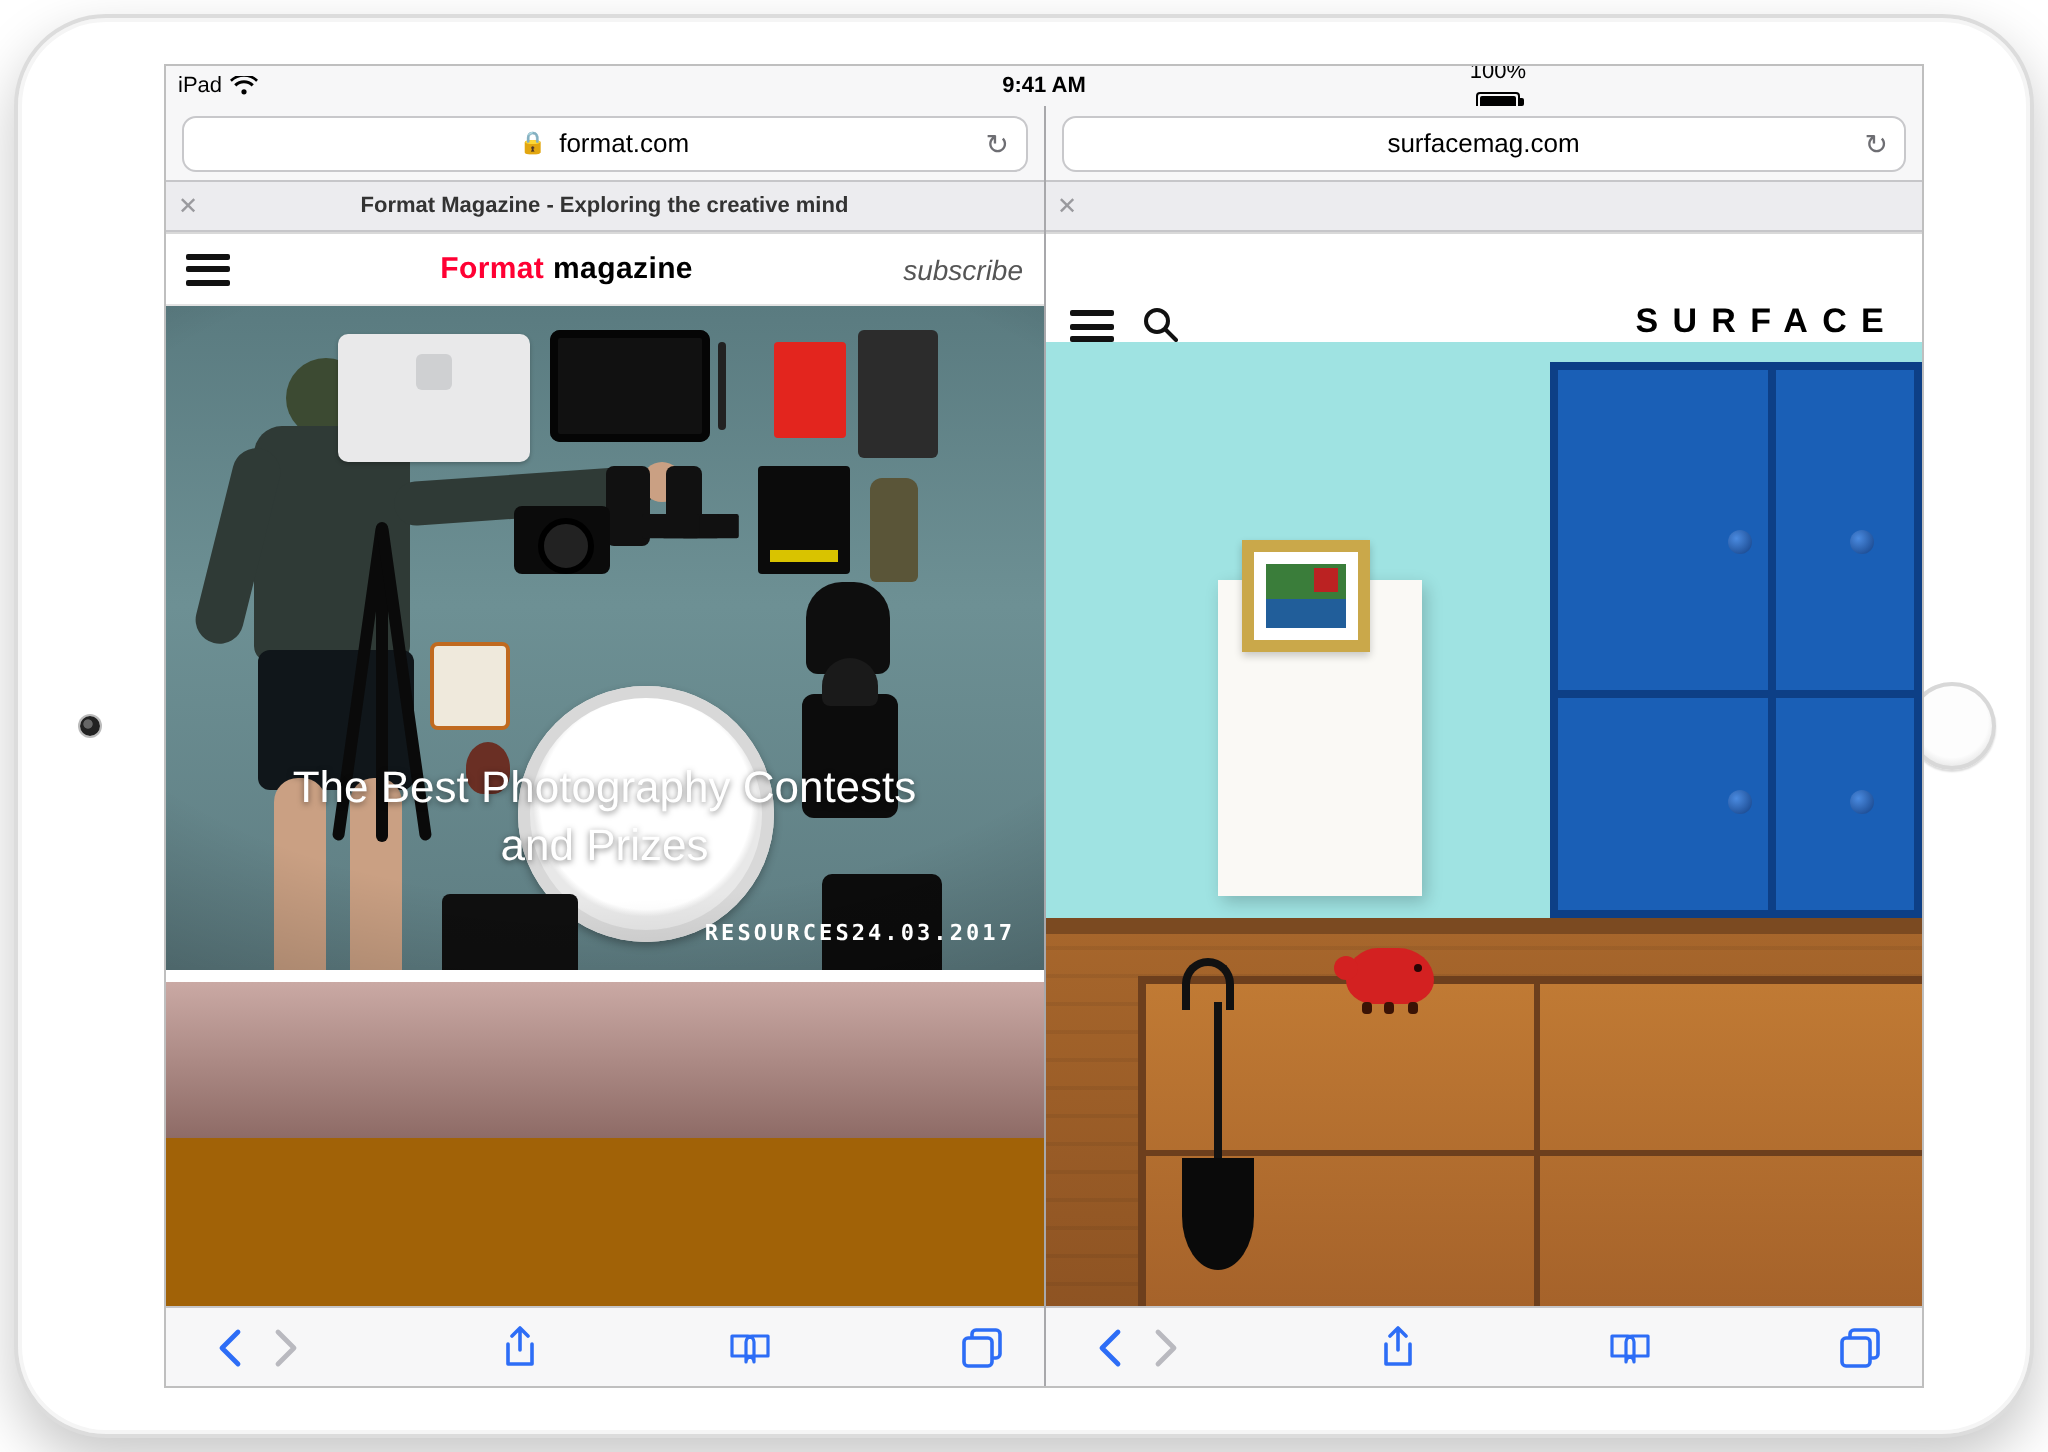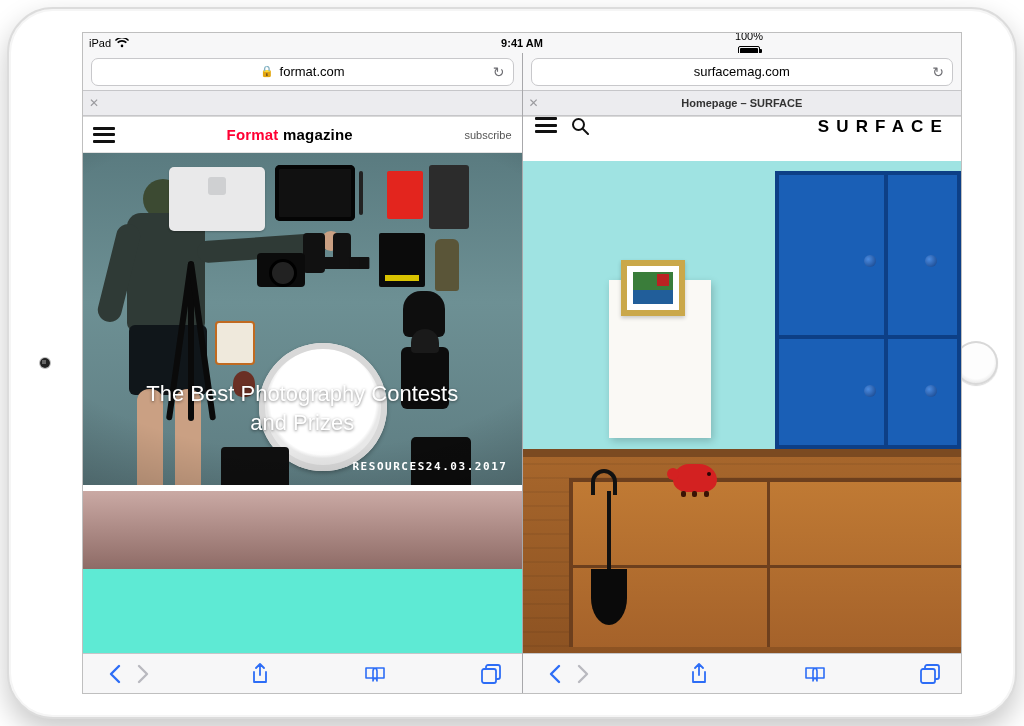--- a/index.html
+++ b/index.html
@@ -58,29 +58,29 @@
     font-size:13px; color:#000; position:relative;
   }
   .addr .lock { font-size:11px; color:#4a4a4a; }
   .addr .reload { position:absolute; right:8px; top:50%; transform:translateY(-50%); color:#6e6e73; font-size:14px; }
 
   
   .tabbar { height:25px; display:flex; align-items:center; border-bottom:1px solid #c6c6c9; background:#ececef; font-size:11px; color:#333; }
   .tabbar .close { width:22px; text-align:center; color:#9a9a9e; font-size:12px; }
   .tabbar .title { flex:1; text-align:center; font-weight:600; white-space:nowrap; overflow:hidden; text-overflow:ellipsis; padding:0 22px 0 0; }
 
-  .content { flex:1; background:#5eead4; border-top:1px solid #d9d9d9; overflow:hidden; position:relative; }
+  .content { flex:1; background:#a16207; border-top:1px solid #d9d9d9; overflow:hidden; position:relative; }
 
   
   .site-hdr { height:36px; border-bottom:1px solid #e3e3e3; display:flex; align-items:center; padding:0 10px; background:#fff; }
   .hamburger { width:22px; height:16px; display:flex; flex-direction:column; justify-content:space-between; cursor:pointer; }
   .hamburger span { height:3px; background:#111; border-radius:1px; }
   .brand { flex:1; text-align:center; font-size:15px; font-weight:600; letter-spacing:.2px; }
   .brand .red { color:#ff0033; font-weight:700; }
-  .subscribe { font-size:11px; color:#555; cursor:pointer; }
+  .subscribe { font-size:14px; color:#555; cursor:pointer;font-style:italic; }
 
   
   .hero {
     position:relative; height:332px;
     background:linear-gradient(180deg,#5a7b80 0%, #6d9094 45%, #5e7d82 100%);
     overflow:hidden;
   }
   .hero .vignette { position:absolute; inset:0; background:radial-gradient(120% 90% at 50% 40%, transparent 55%, rgba(0,0,0,.35) 100%); }
   
   .obj { position:absolute; border-radius:3px; }
@@ -126,21 +126,21 @@
   .guy .legL{left:48px;} .guy .legR{left:86px;}
   .guy .shoeL,.guy .shoeR{position:absolute;top:324px;width:36px;height:20px;background:#0b0b0b;border-radius:6px 10px 4px 4px;}
   .guy .shoeL{left:40px;} .guy .shoeR{left:82px;}
   .overlay { position:absolute; left:0; right:0; bottom:0; padding:14px 14px 12px; color:#fff; font-family:"Helvetica Neue",Arial; }
   .overlay .ttl { font-size:22px; font-weight:400; text-align:center; line-height:1.35; padding:0 34px 22px; text-shadow:0 1px 3px rgba(0,0,0,.5); }
   .overlay .meta { display:flex; justify-content:flex-end; font-size:11px; letter-spacing:.14em; font-weight:600; font-family:Menlo,monospace; }
   .stripe { height:6px; background:#fff; }
   .peek { height:78px; background:linear-gradient(180deg,#caa9a4,#8e6b66); }
 
   
-  .surf-hdr { height:44px; display:flex; align-items:flex-start; padding:0 12px; gap:14px; background:#fff; }
+  .surf-hdr { height:54px; display:flex; align-items:flex-end; padding:0 12px; gap:14px; background:#fff; }
   .surf-brand { margin-left:auto; font-weight:800; font-size:17px; letter-spacing:.42em; }
   .search-icon svg { display:block; }
   .surf-hero { position:relative; height:calc(100% - 40px); overflow:hidden; }
   .wall { position:absolute; inset:0 0 42% 0; background:#9fe3e2; }
   .wood { position:absolute; inset:58% 0 0 0; background:linear-gradient(180deg,#a8672c 0%, #8c5222 100%); }
   .wood:before{content:"";position:absolute;inset:0;background:repeating-linear-gradient(180deg,rgba(0,0,0,.06) 0 2px,transparent 2px 14px);} 
   .wain { position:absolute; left:0; right:0; top:58%; height:8px; background:#7b4a21; }
   .credenza { position:absolute; left:46px; right:0; top:64%; height:34%; background:linear-gradient(180deg,#c07a34,#a5622a); border-top:4px solid #6d3f1d; border-left:4px solid #6d3f1d; }
   .credenza:before{content:"";position:absolute;left:50%;top:0;bottom:0;width:3px;background:#6d3f1d;}
   .credenza:after{content:"";position:absolute;left:0;right:0;top:50%;height:3px;background:#6d3f1d;}
@@ -209,20 +209,21 @@
       <div class="pane">
         <div class="addrbar">
           <div class="addr">
             <span class="lock">🔒</span>
             <span>format.com</span>
             <span class="reload">↻</span>
           </div>
         </div>
         <div class="tabbar">
           <span class="close">✕</span>
+          <span class="title">Format Magazine - Exploring the creative mind</span>
         </div>
 
         <div class="content">
           <div class="site-hdr">
             <div class="hamburger">
                 <span></span>
                 <span></span>
                 <span></span>
               </div>
             <div class="brand">
@@ -319,21 +320,20 @@
 
       <div class="pane">
         <div class="addrbar">
           <div class="addr">
             <span>surfacemag.com</span>
             <span class="reload">↻</span>
           </div>
         </div>
         <div class="tabbar">
           <span class="close">✕</span>
-          <span class="title">Homepage – SURFACE</span>
         </div>
 
         <div class="content">
           <div class="surf-hdr">
             <div class="hamburger">
                 <span></span>
                 <span></span>
                 <span></span>
               </div>
             <span class="search-icon">

